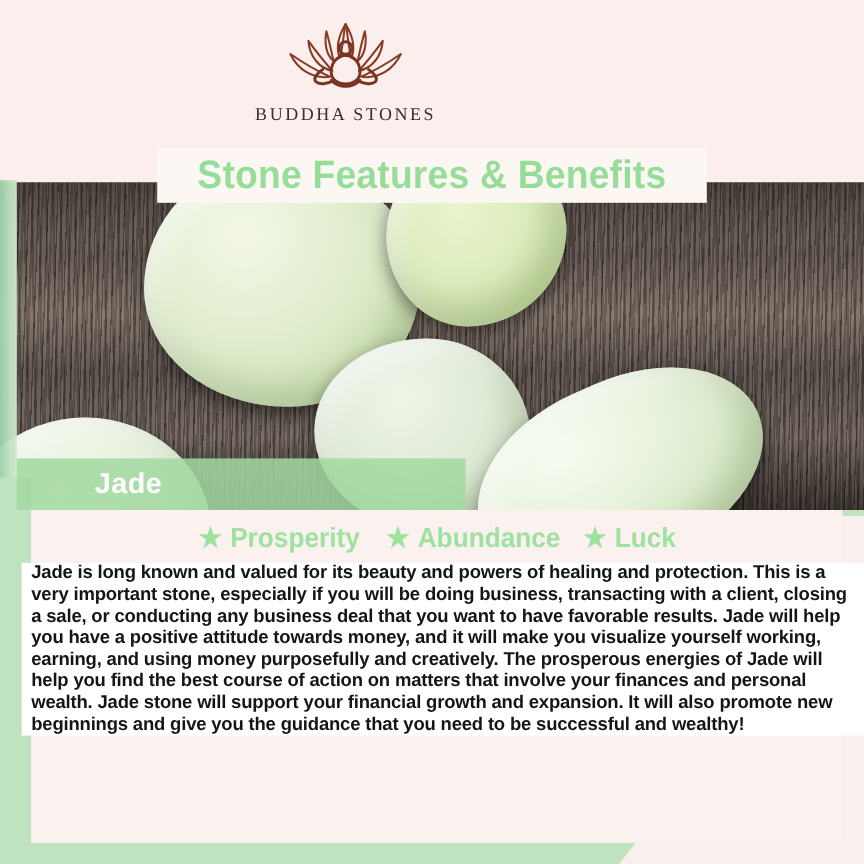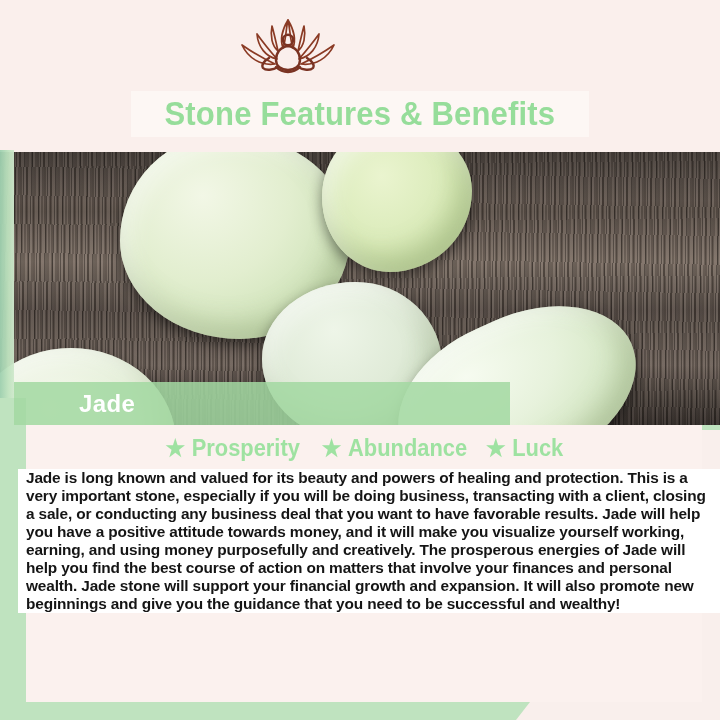--- a/index.html
+++ b/index.html
@@ -46,21 +46,21 @@
   }
   .logo-mark{width:120px;height:72px;display:block;}
   .logo-text{
     margin-top:2px;
     font-family:"Liberation Serif","DejaVu Serif",serif;
     font-size:15px;letter-spacing:2.1px;color:#3a2e2b;font-weight:400;
   }
 
   
   .title-banner{
-    position:absolute;top:91px;left:131px;width:458px;height:46px;
+    position:absolute;top:123px;left:131px;width:458px;height:46px;
     background:#fdf7f4;
     display:flex;align-items:center;justify-content:center;
     z-index:5;
   }
   .title-banner h1{
     margin:0;
     font-family:"Liberation Sans Narrow","Liberation Sans",sans-serif;
     font-weight:700;font-size:33px;letter-spacing:.2px;
     color:#96dd9a;
     transform:scaleX(.94);
@@ -121,21 +121,21 @@
     background:radial-gradient(ellipse at 38% 30%,#f6f8d8 0%,#eef0c0 42%,#e2e6a8 72%,#d2d892 100%);
   }
   .s8{ 
     left:262px;top:130px;width:180px;height:160px;
     border-radius:52% 48% 46% 54% / 48% 52% 48% 52%;
     background:radial-gradient(ellipse at 40% 30%,#eef5e8 0%,#e0ebd8 46%,#cbdcc1 78%,#b7cdab 100%);
   }
 
   
   .jade-label{
-    position:absolute;left:14px;top:382px;width:496px;height:43px;
+    position:absolute;left:14px;top:382px;width:374px;height:43px;
     background:rgba(163,216,162,.86);
     display:flex;align-items:center;z-index:6;
   }
   .jade-label span{
     color:#ffffff;font-weight:700;font-size:24px;letter-spacing:.4px;
     padding-left:65px;
   }
 
   
   .panel{

